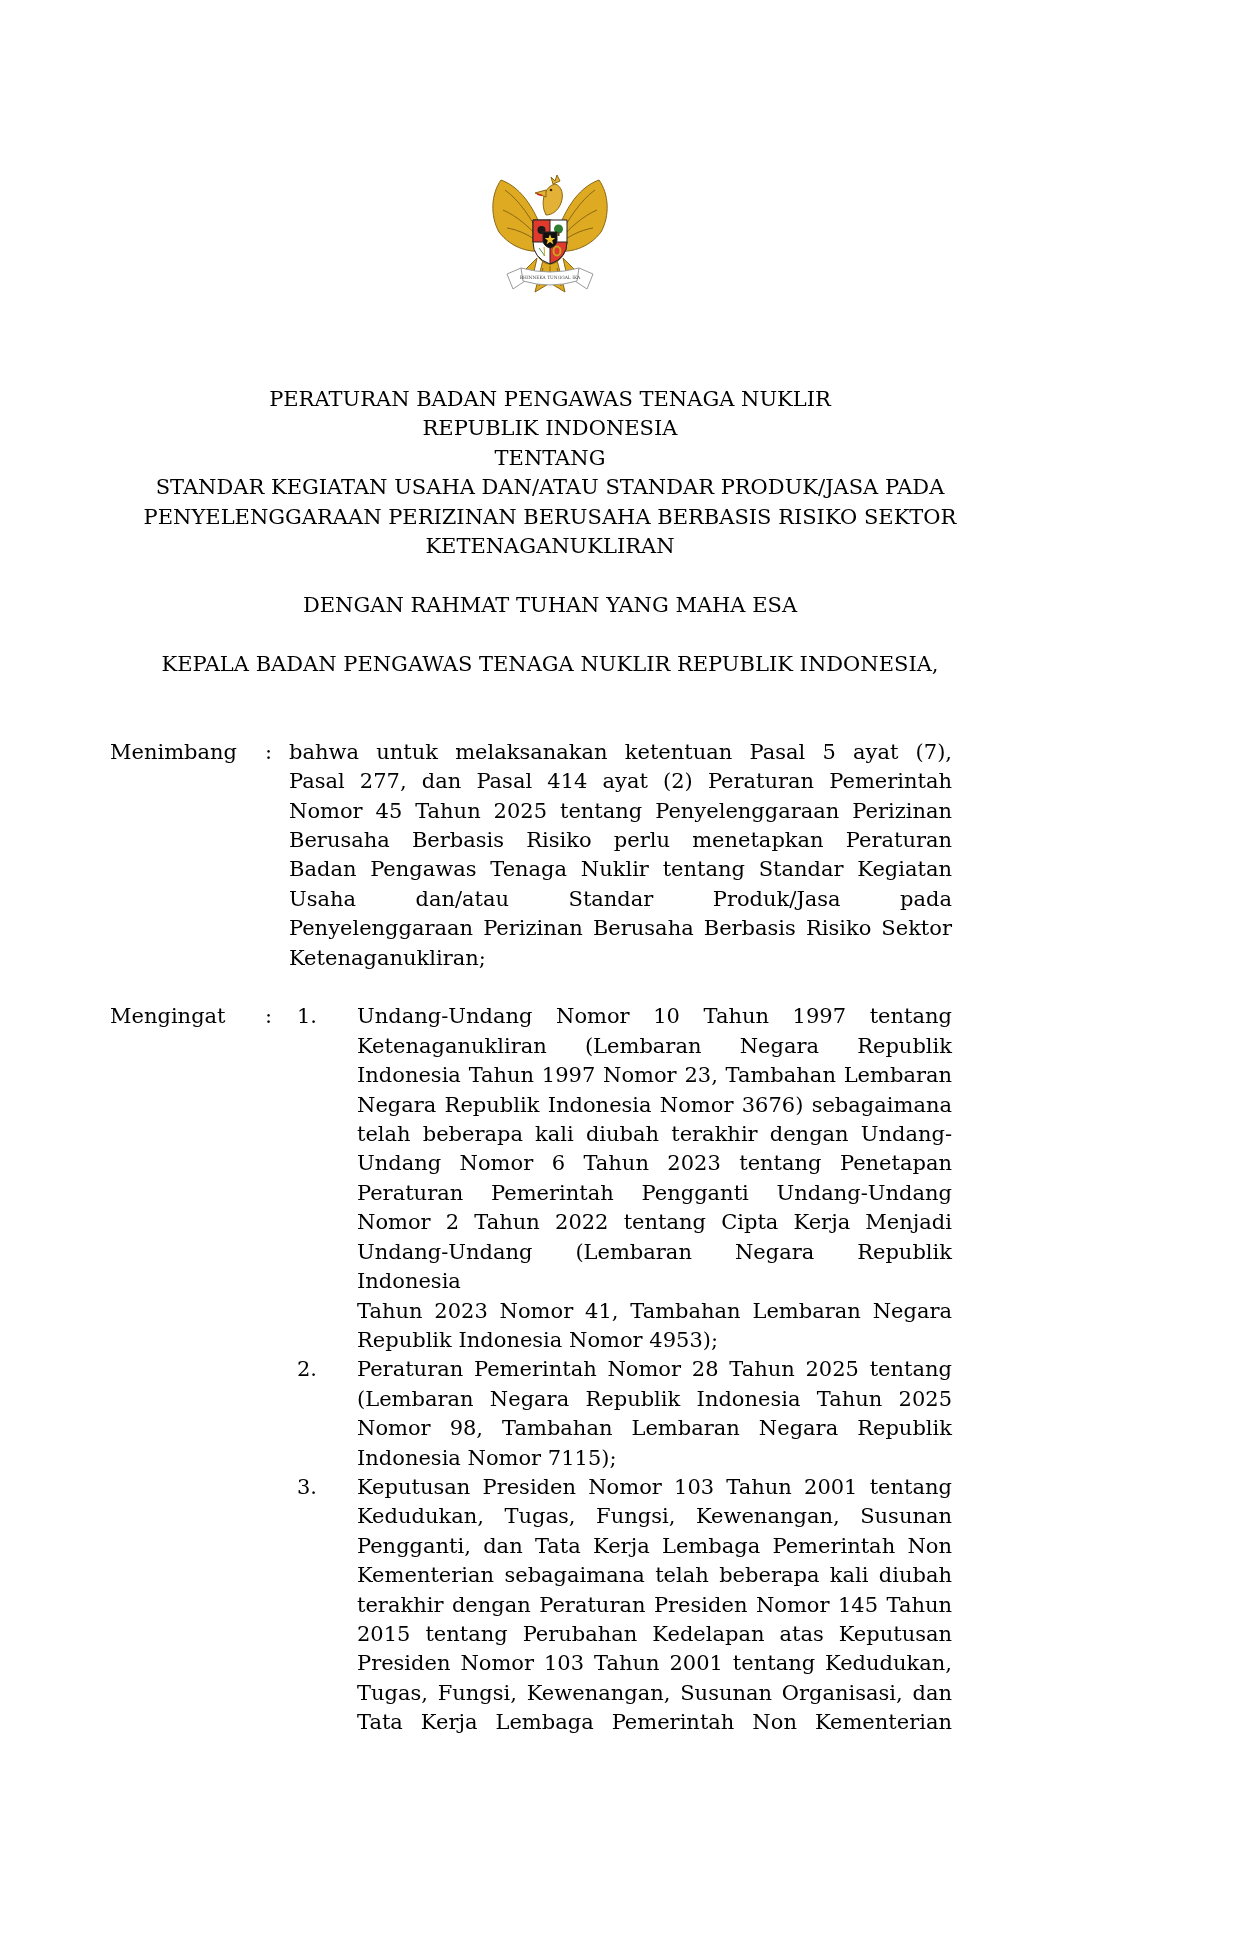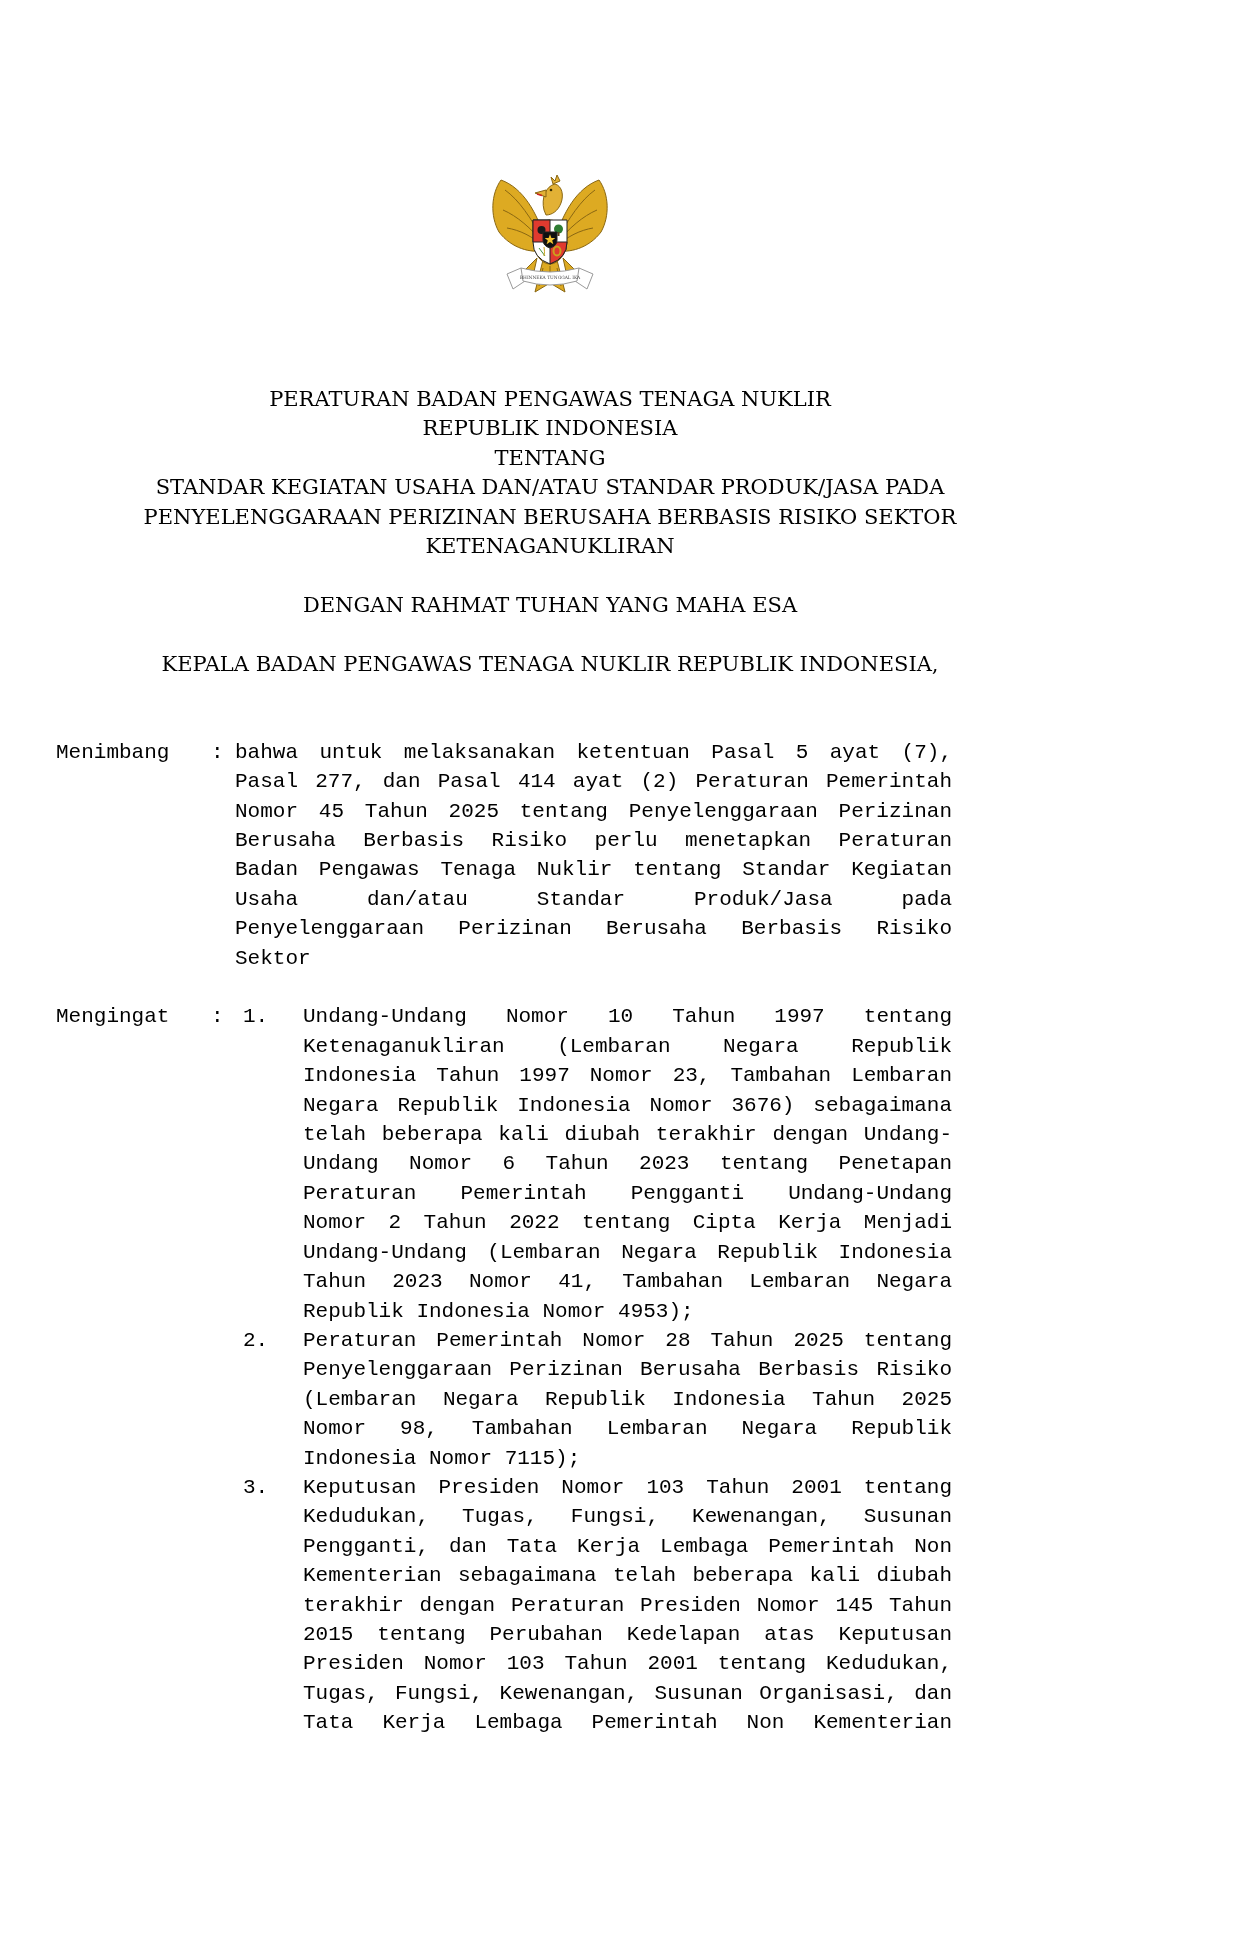--- a/index.html
+++ b/index.html
@@ -25,23 +25,22 @@
   .doc {
     position: absolute;
     top: 385px;
     left: 0;
     width: 100%;
   }
   .center { text-align: center; }
   .spacer { height: 29.4px; }
   .section {
     display: flex;
-    padding-left: 56px;
+    padding-left: 110px;
     padding-right: 148px;
-    font-family: Liberation Mono, monospace;
   }
   .sec-label { flex: 0 0 155px; }
   .sec-colon { flex: 0 0 24px; }
   .sec-content { flex: 1; min-width: 0; }
   .jl { text-align: justify; text-align-last: justify; }
   .jl.end { text-align-last: left; }
   .item { display: flex; }
   .item-num { flex: 0 0 48px; padding-left: 8px; box-sizing: border-box; }
   .item-lines { flex: 1; min-width: 0; margin-left: 20px; }
 </style>
@@ -119,20 +118,21 @@
       <div class="sec-label">Menimbang</div>
       <div class="sec-colon">:</div>
       <div class="sec-content" id="menimbang-content">
           <div class="jl">bahwa untuk melaksanakan ketentuan Pasal 5 ayat (7),</div>
           <div class="jl">Pasal 277, dan Pasal 414 ayat (2) Peraturan Pemerintah</div>
           <div class="jl">Nomor 45 Tahun 2025 tentang Penyelenggaraan Perizinan</div>
           <div class="jl">Berusaha Berbasis Risiko perlu menetapkan Peraturan</div>
           <div class="jl">Badan Pengawas Tenaga Nuklir tentang Standar Kegiatan</div>
           <div class="jl">Usaha dan/atau Standar Produk/Jasa pada</div>
           <div class="jl">Penyelenggaraan Perizinan Berusaha Berbasis Risiko Sektor</div>
+          <div class="jl end">Ketenaganukliran;</div>
         </div>
     </div>
 
     <div class="spacer"></div>
 
     <div class="section">
       <div class="sec-label">Mengingat</div>
       <div class="sec-colon">:</div>
       <div class="sec-content" id="mengingat-content">
           <div class="item">
@@ -148,21 +148,20 @@
               <div class="jl">Nomor 2 Tahun 2022 tentang Cipta Kerja Menjadi</div>
               <div class="jl">Undang-Undang (Lembaran Negara Republik Indonesia</div>
               <div class="jl">Tahun 2023 Nomor 41, Tambahan Lembaran Negara</div>
               <div class="jl end">Republik Indonesia Nomor 4953);</div>
             </div>
           </div>
           <div class="item">
             <div class="item-num">2.</div>
             <div class="item-lines">
               <div class="jl">Peraturan Pemerintah Nomor 28 Tahun 2025 tentang</div>
-              <div class="jl">Penyelenggaraan Perizinan Berusaha Berbasis Risiko</div>
               <div class="jl">(Lembaran Negara Republik Indonesia Tahun 2025</div>
               <div class="jl">Nomor 98, Tambahan Lembaran Negara Republik</div>
               <div class="jl end">Indonesia Nomor 7115);</div>
             </div>
           </div>
           <div class="item">
             <div class="item-num">3.</div>
             <div class="item-lines">
               <div class="jl">Keputusan Presiden Nomor 103 Tahun 2001 tentang</div>
               <div class="jl">Kedudukan, Tugas, Fungsi, Kewenangan, Susunan</div>

